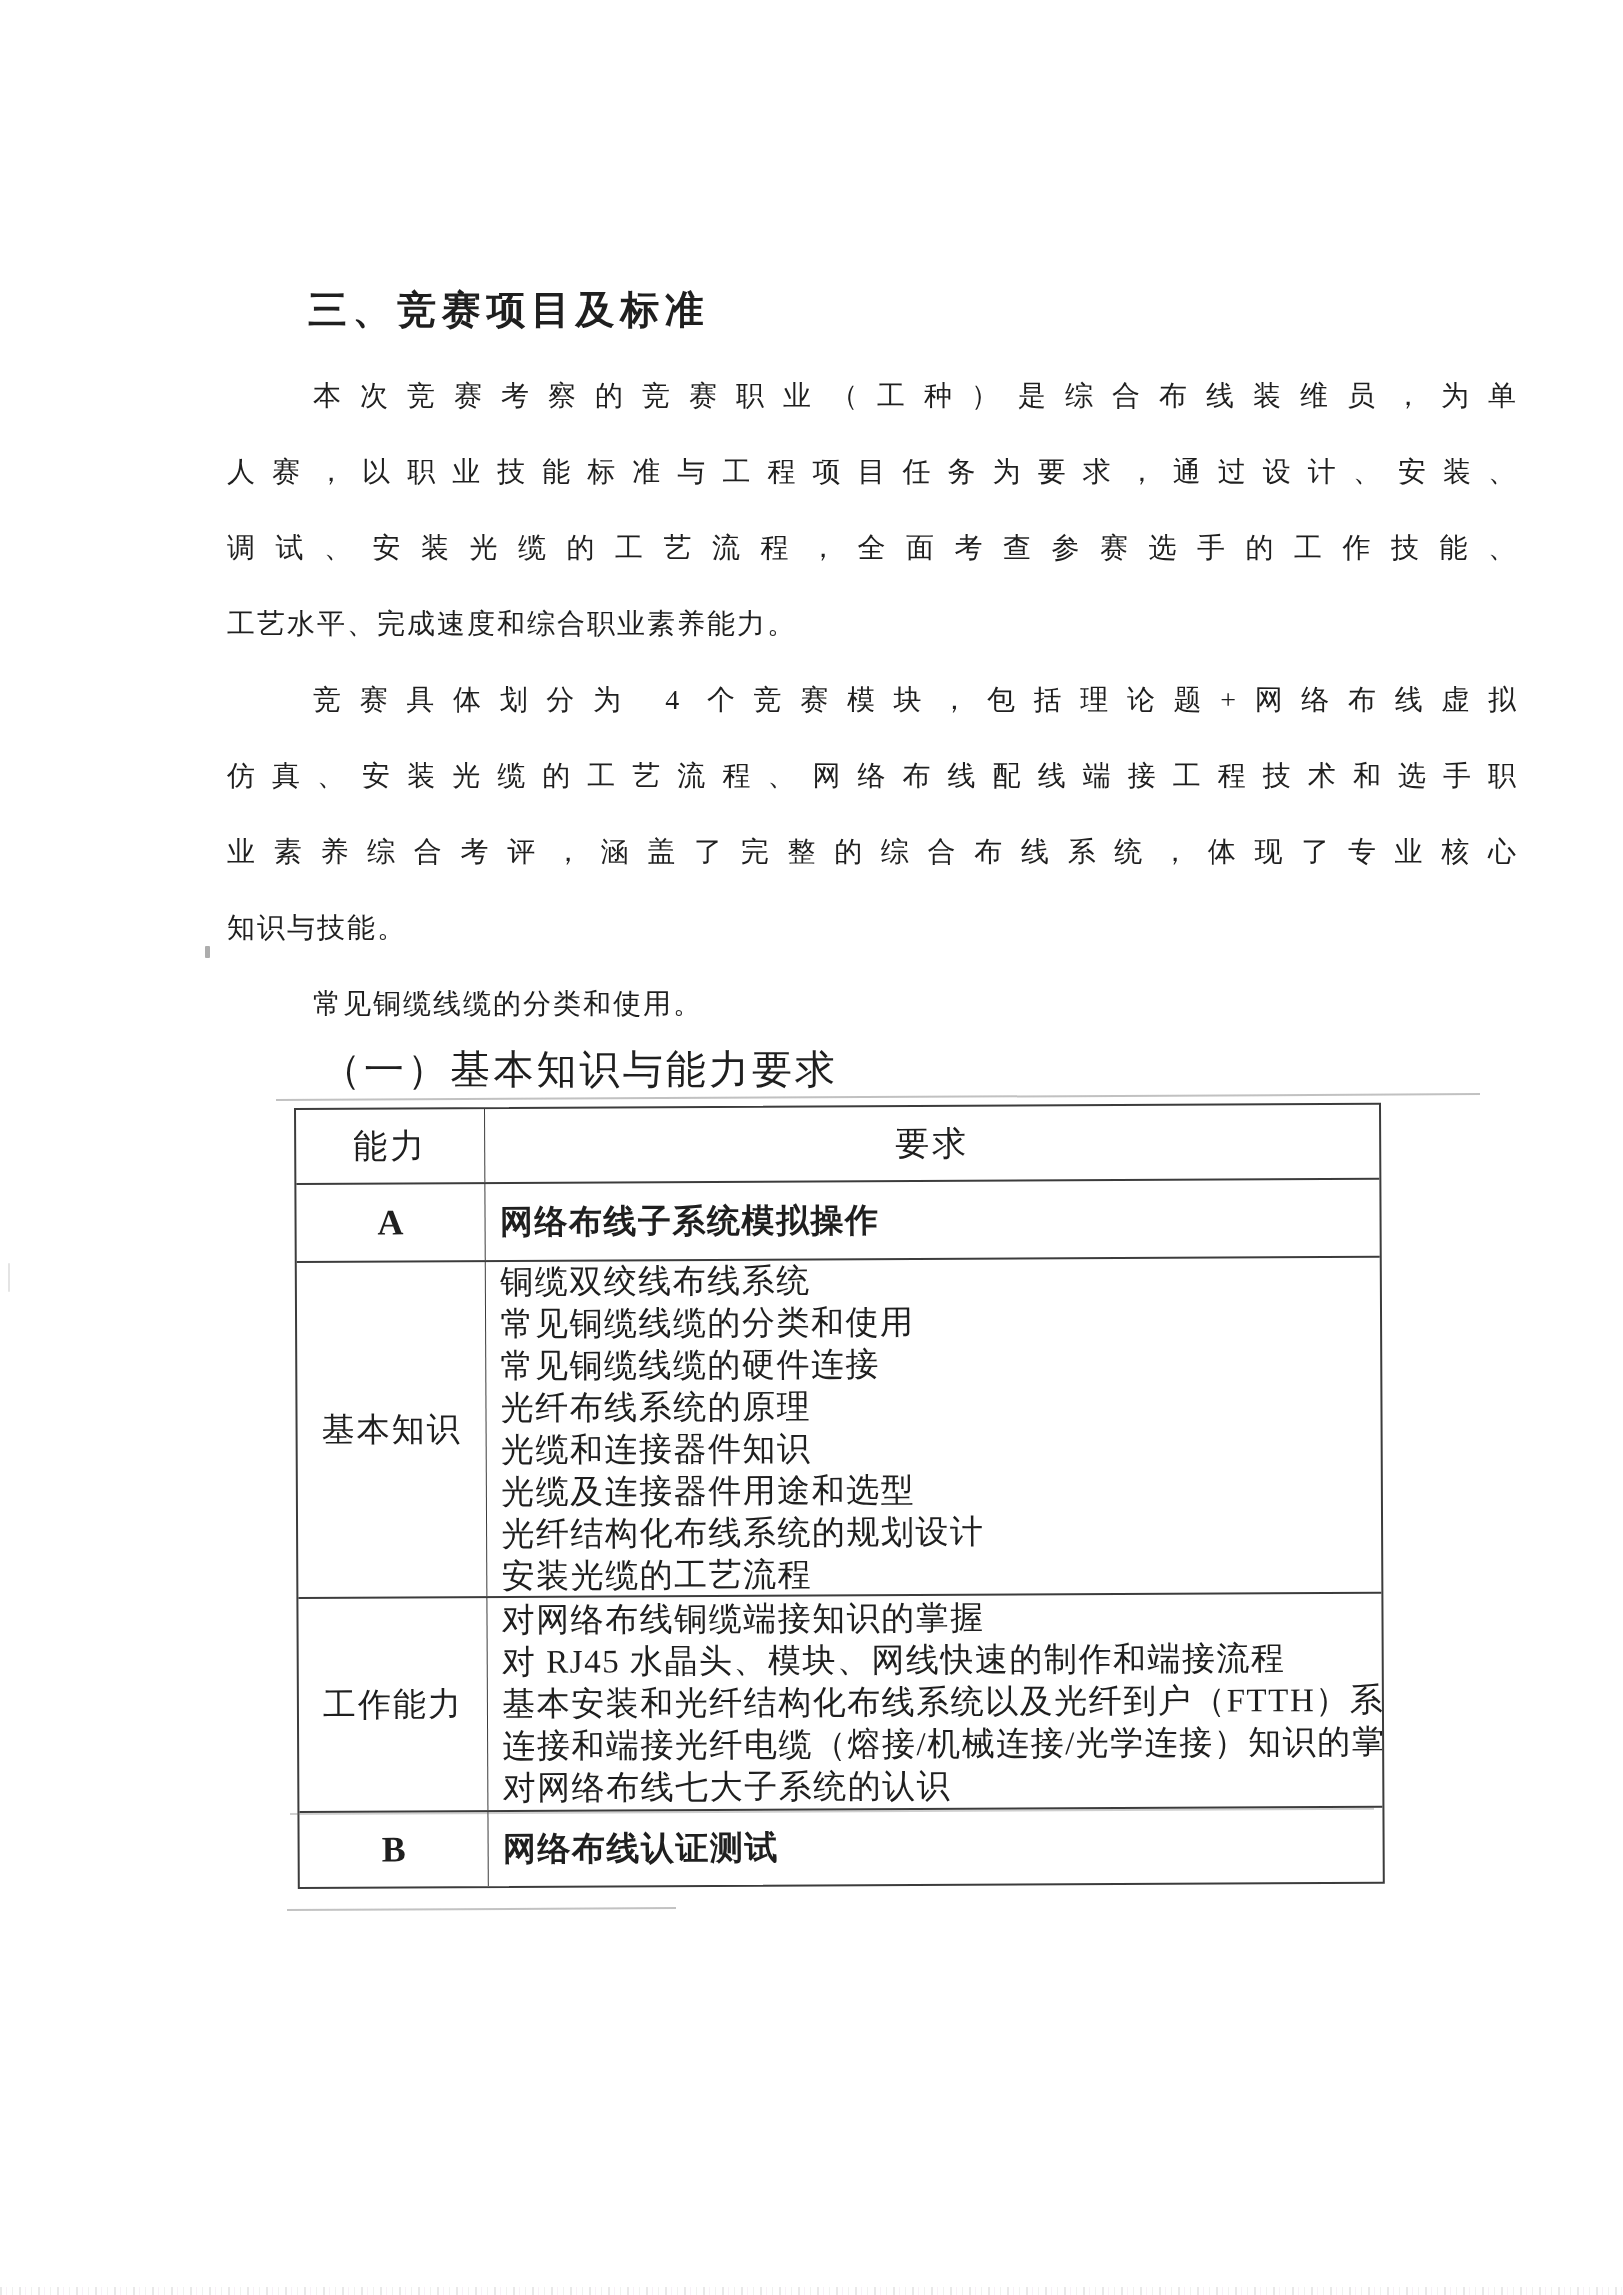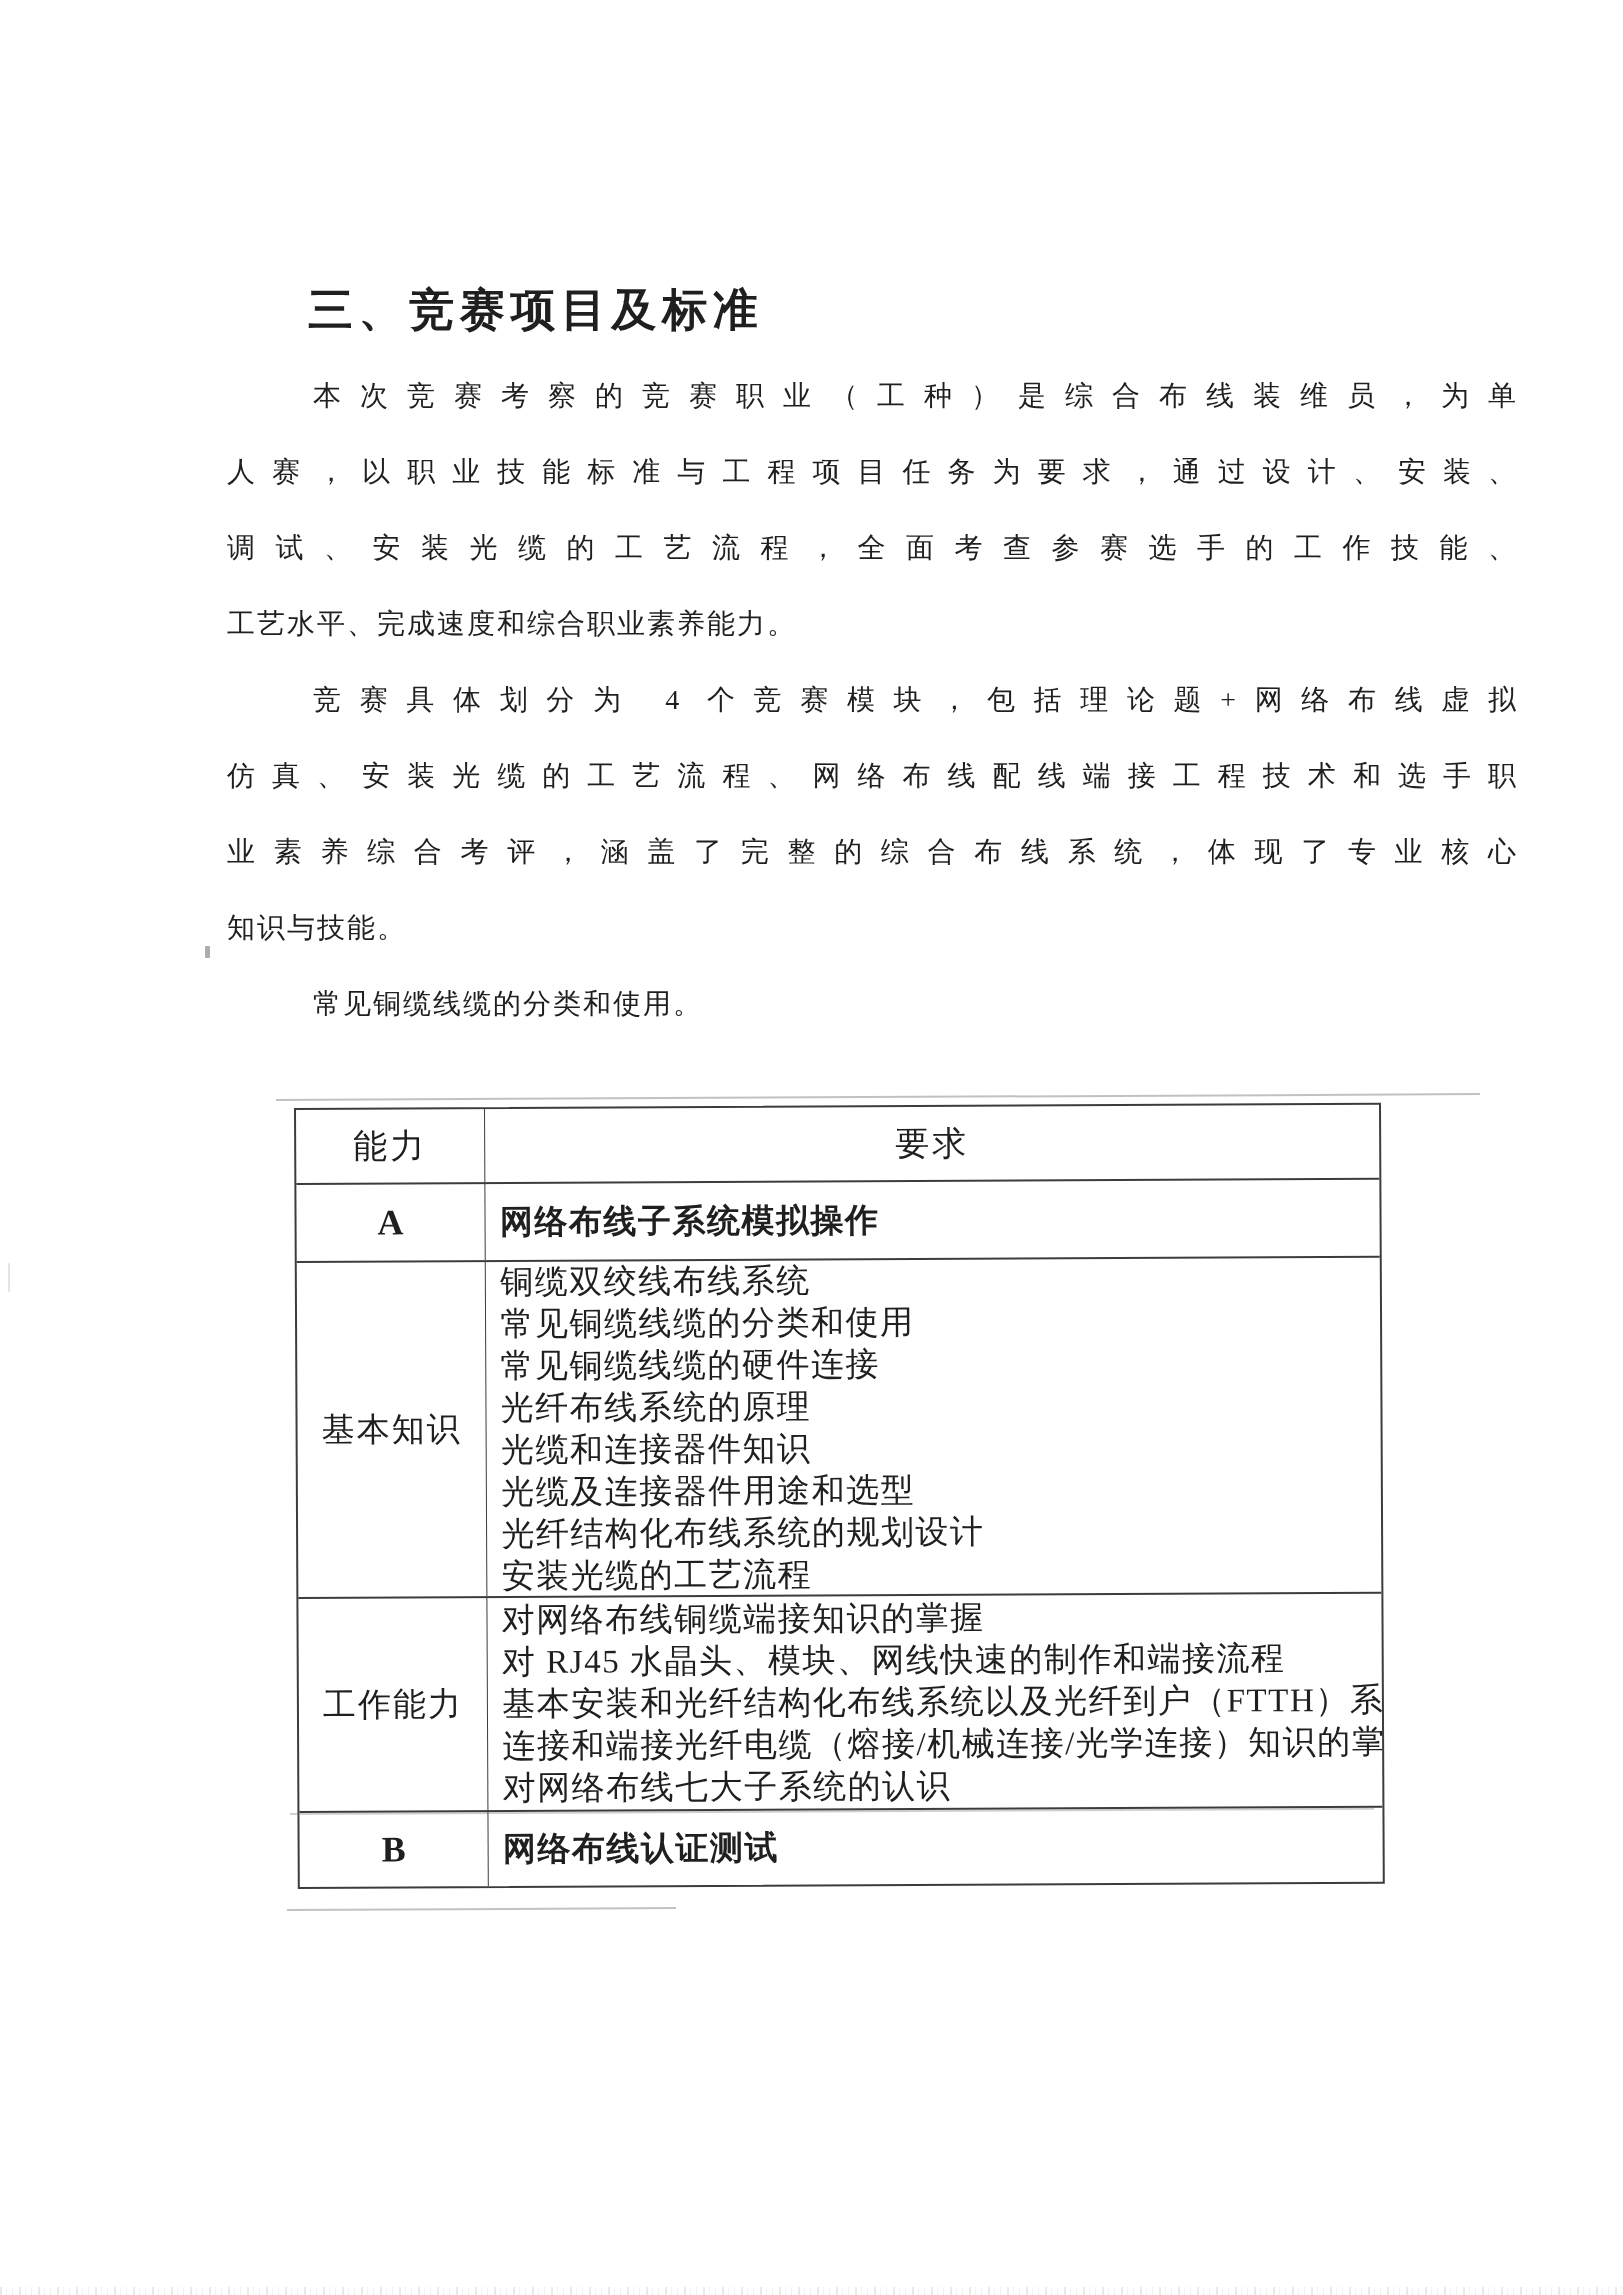--- a/index.html
+++ b/index.html
@@ -15,21 +15,21 @@
     overflow: hidden;
     font-family: "Liberation Serif", serif;
     color: var(--ink, #1f1f1f);
   }
   .heading {
     position: absolute;
     left: 308px;
     top: 284px;
     font-family: "Liberation Sans", sans-serif;
     font-weight: 700;
-    font-size: 45px;
+    font-size: 39px;
     letter-spacing: 5.6px;
     line-height: 51px;
     white-space: nowrap;
   }
   .body-lines {
     position: absolute;
     left: 227px;
     top: 358px;
     width: 1291px;
   }
@@ -172,20 +172,21 @@
       <div class="line justify">人赛，以职业技能标准与工程项目任务为要求，通过设计、安装、</div>
       <div class="line justify">调试、安装光缆的工艺流程，全面考查参赛选手的工作技能、</div>
       <div class="line">工艺水平、完成速度和综合职业素养能力。</div>
       <div class="line indent justify">竞赛具体划分为 4 个竞赛模块，包括理论题+网络布线虚拟</div>
       <div class="line justify">仿真、安装光缆的工艺流程、网络布线配线端接工程技术和选手职</div>
       <div class="line justify">业素养综合考评，涵盖了完整的综合布线系统，体现了专业核心</div>
       <div class="line">知识与技能。</div>
       <div class="line indent">常见铜缆线缆的分类和使用。</div>
     </div>
 
+  <div class="subheading">（一）基本知识与能力要求</div>
 
   <div class="ghost ghost-top"></div>
 
   <div class="tbl" id="req-table">
       <div class="trow" style="height: 75px;">
         <div class="cell label hcell">能力</div>
         <div class="cell hcell h2">要求</div>
       </div>
       <div class="trow" style="height: 78px;">
         <div class="cell label letter">A</div>

